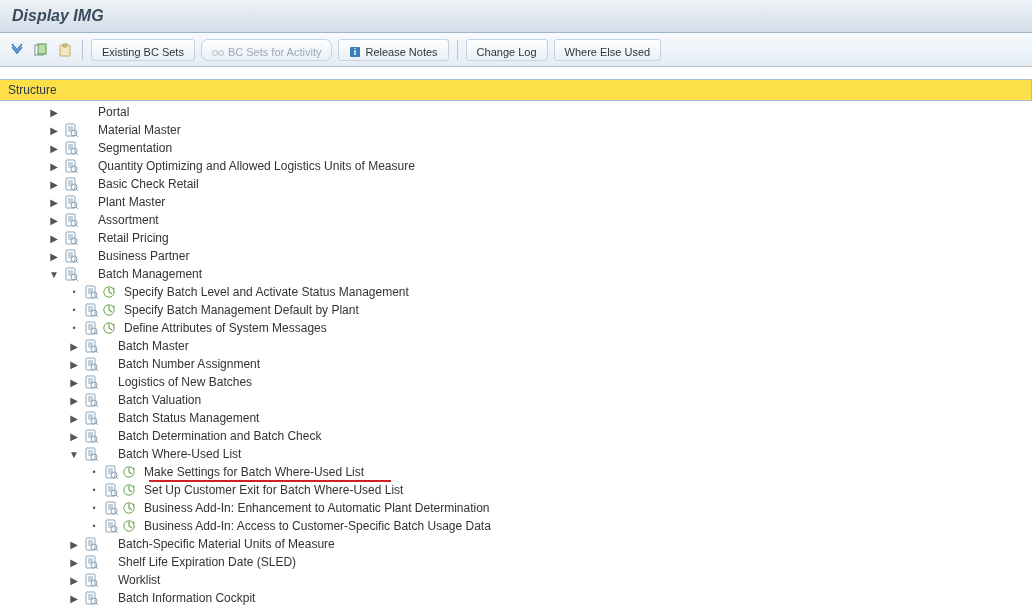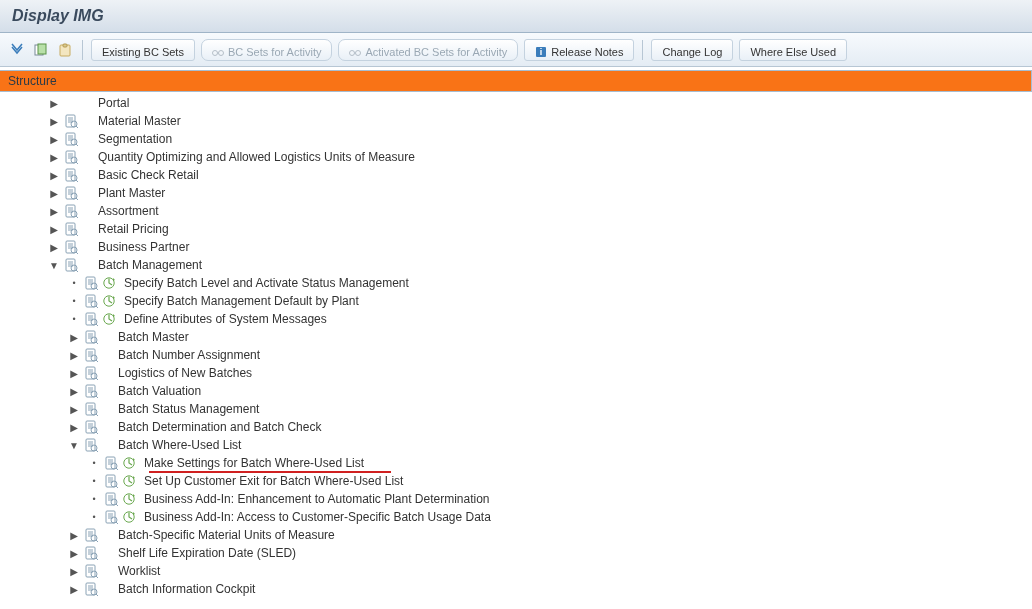--- a/index.html
+++ b/index.html
@@ -8,21 +8,21 @@
   .titlebar { background:linear-gradient(#eef2f6,#d4dee9); border-bottom:1px solid #9fb4c7; height:32px; display:flex; align-items:center; padding:16px 12px; }
   .titlebar h1 { font-size:16px; font-style:italic; font-weight:bold; color:#3a4a5d; }
 
   .toolbar { background:linear-gradient(#f7fafd,#e4ecf4); border-bottom:1px solid #b7c6d4; height:34px; display:flex; align-items:center; padding:0 8px; gap:6px; }
   .tb-icon { width:18px; height:18px; display:flex; align-items:center; justify-content:center; cursor:pointer; border-radius:2px; }
   .tb-sep { width:1px; height:20px; background:#b7c6d4; margin:0 2px; }
   .tb-btn { display:flex; align-items:flex-end; gap:4px; padding:2px 10px; border:1px solid #c4d2df; border-radius:3px; background:linear-gradient(#fff,#e9f0f7); cursor:pointer; font-size:11px; color:#333; height:22px; }
   .tb-btn.dis { color:#9aa8b4; cursor:default;border-radius:7px; }
   .tb-btn.dis svg path, .tb-btn.dis svg rect { fill:#b5bfc8; }
 
-  .structure-hdr { background:#f97316; border:1px solid #a7bdd0; border-left:none; padding:3px 8px; font-size:12px; color:#2b3a47; margin-top:3px; }
+  .structure-hdr { background:#fde047; border:1px solid #a7bdd0; border-left:none; padding:3px 8px; font-size:12px; color:#2b3a47; margin-top:12px; }
 
   .tree { padding:2px 0 0 0; }
   .row { display:flex; align-items:center; height:18px; padding:0 4px 0 0; }
   .row.highlight { position:relative; }
   .row.highlight .underline { position:absolute; left:149px; width:242px; height:2px; background:#d02020; bottom:-1px; }
   .indent { flex:0 0 auto; }
   .arrow { width:16px; flex:0 0 16px; text-align:center; color:#555; cursor:pointer; font-size:10px; }
   .bullet { width:16px; flex:0 0 16px; text-align:center; color:#555; font-size:9px; }
   .doc-icon { width:18px; flex:0 0 18px; display:flex; align-items:center; justify-content:center; cursor:pointer; }
   .exec-icon { width:18px; flex:0 0 18px; display:flex; align-items:center; justify-content:center; cursor:pointer; }
@@ -66,28 +66,20 @@
 
   <button class="tb-btn dis">
     <svg class="ico" width="12" height="12">
         <circle cx="3" cy="7" r="2.5" fill="none" stroke="#b5bfc8"></circle>
         <circle cx="9" cy="7" r="2.5" fill="none" stroke="#b5bfc8"></circle>
         <path d="M5.5 7 h1" stroke="#b5bfc8"></path>
       </svg>
     <span>BC Sets for Activity</span>
   </button>
 
-  <button class="tb-btn dis">
-    <svg class="ico" width="12" height="12">
-        <circle cx="3" cy="7" r="2.5" fill="none" stroke="#b5bfc8"></circle>
-        <circle cx="9" cy="7" r="2.5" fill="none" stroke="#b5bfc8"></circle>
-        <path d="M5.5 7 h1" stroke="#b5bfc8"></path>
-      </svg>
-    <span>Activated BC Sets for Activity</span>
-  </button>
 
   <button class="tb-btn">
     <svg class="ico" width="12" height="12">
         <rect x="1" y="1" width="10" height="10" rx="1" fill="#3b7dbb"></rect>
         <text x="6" y="9" text-anchor="middle" font-size="9" font-weight="bold" fill="#fff">i</text>
       </svg>
     <span>Release Notes</span>
   </button>
 
   <span class="tb-sep"></span>

